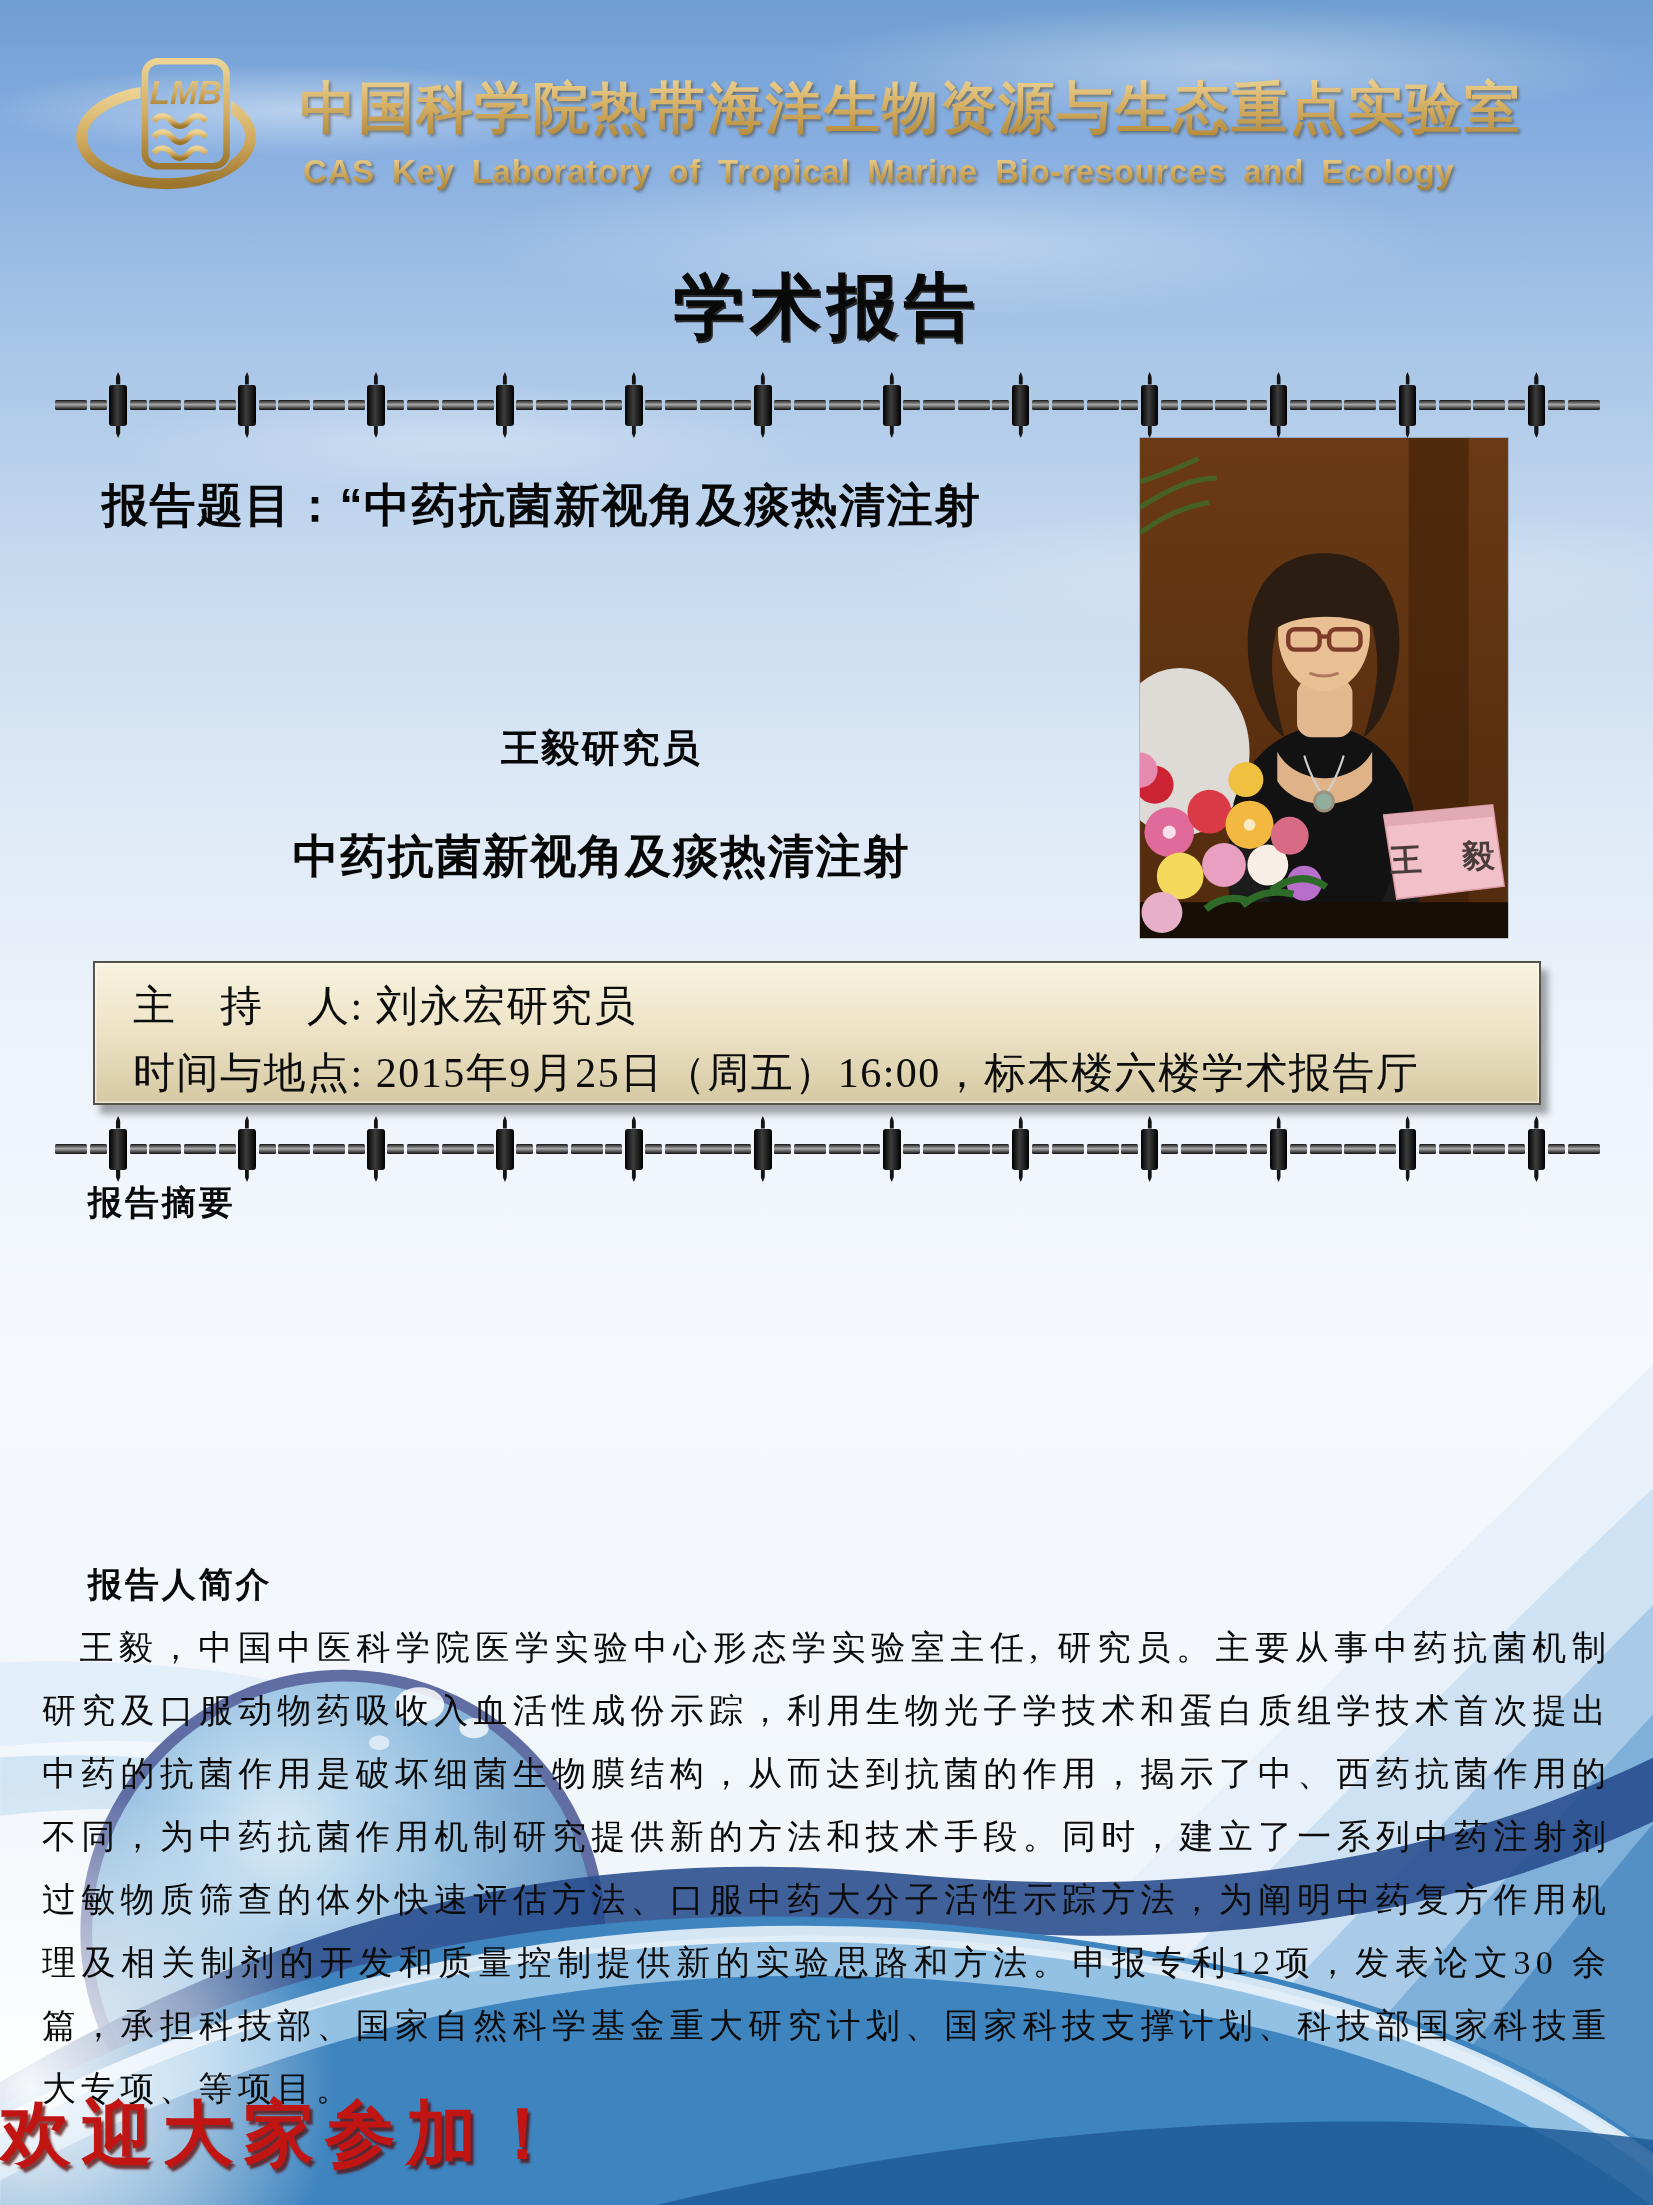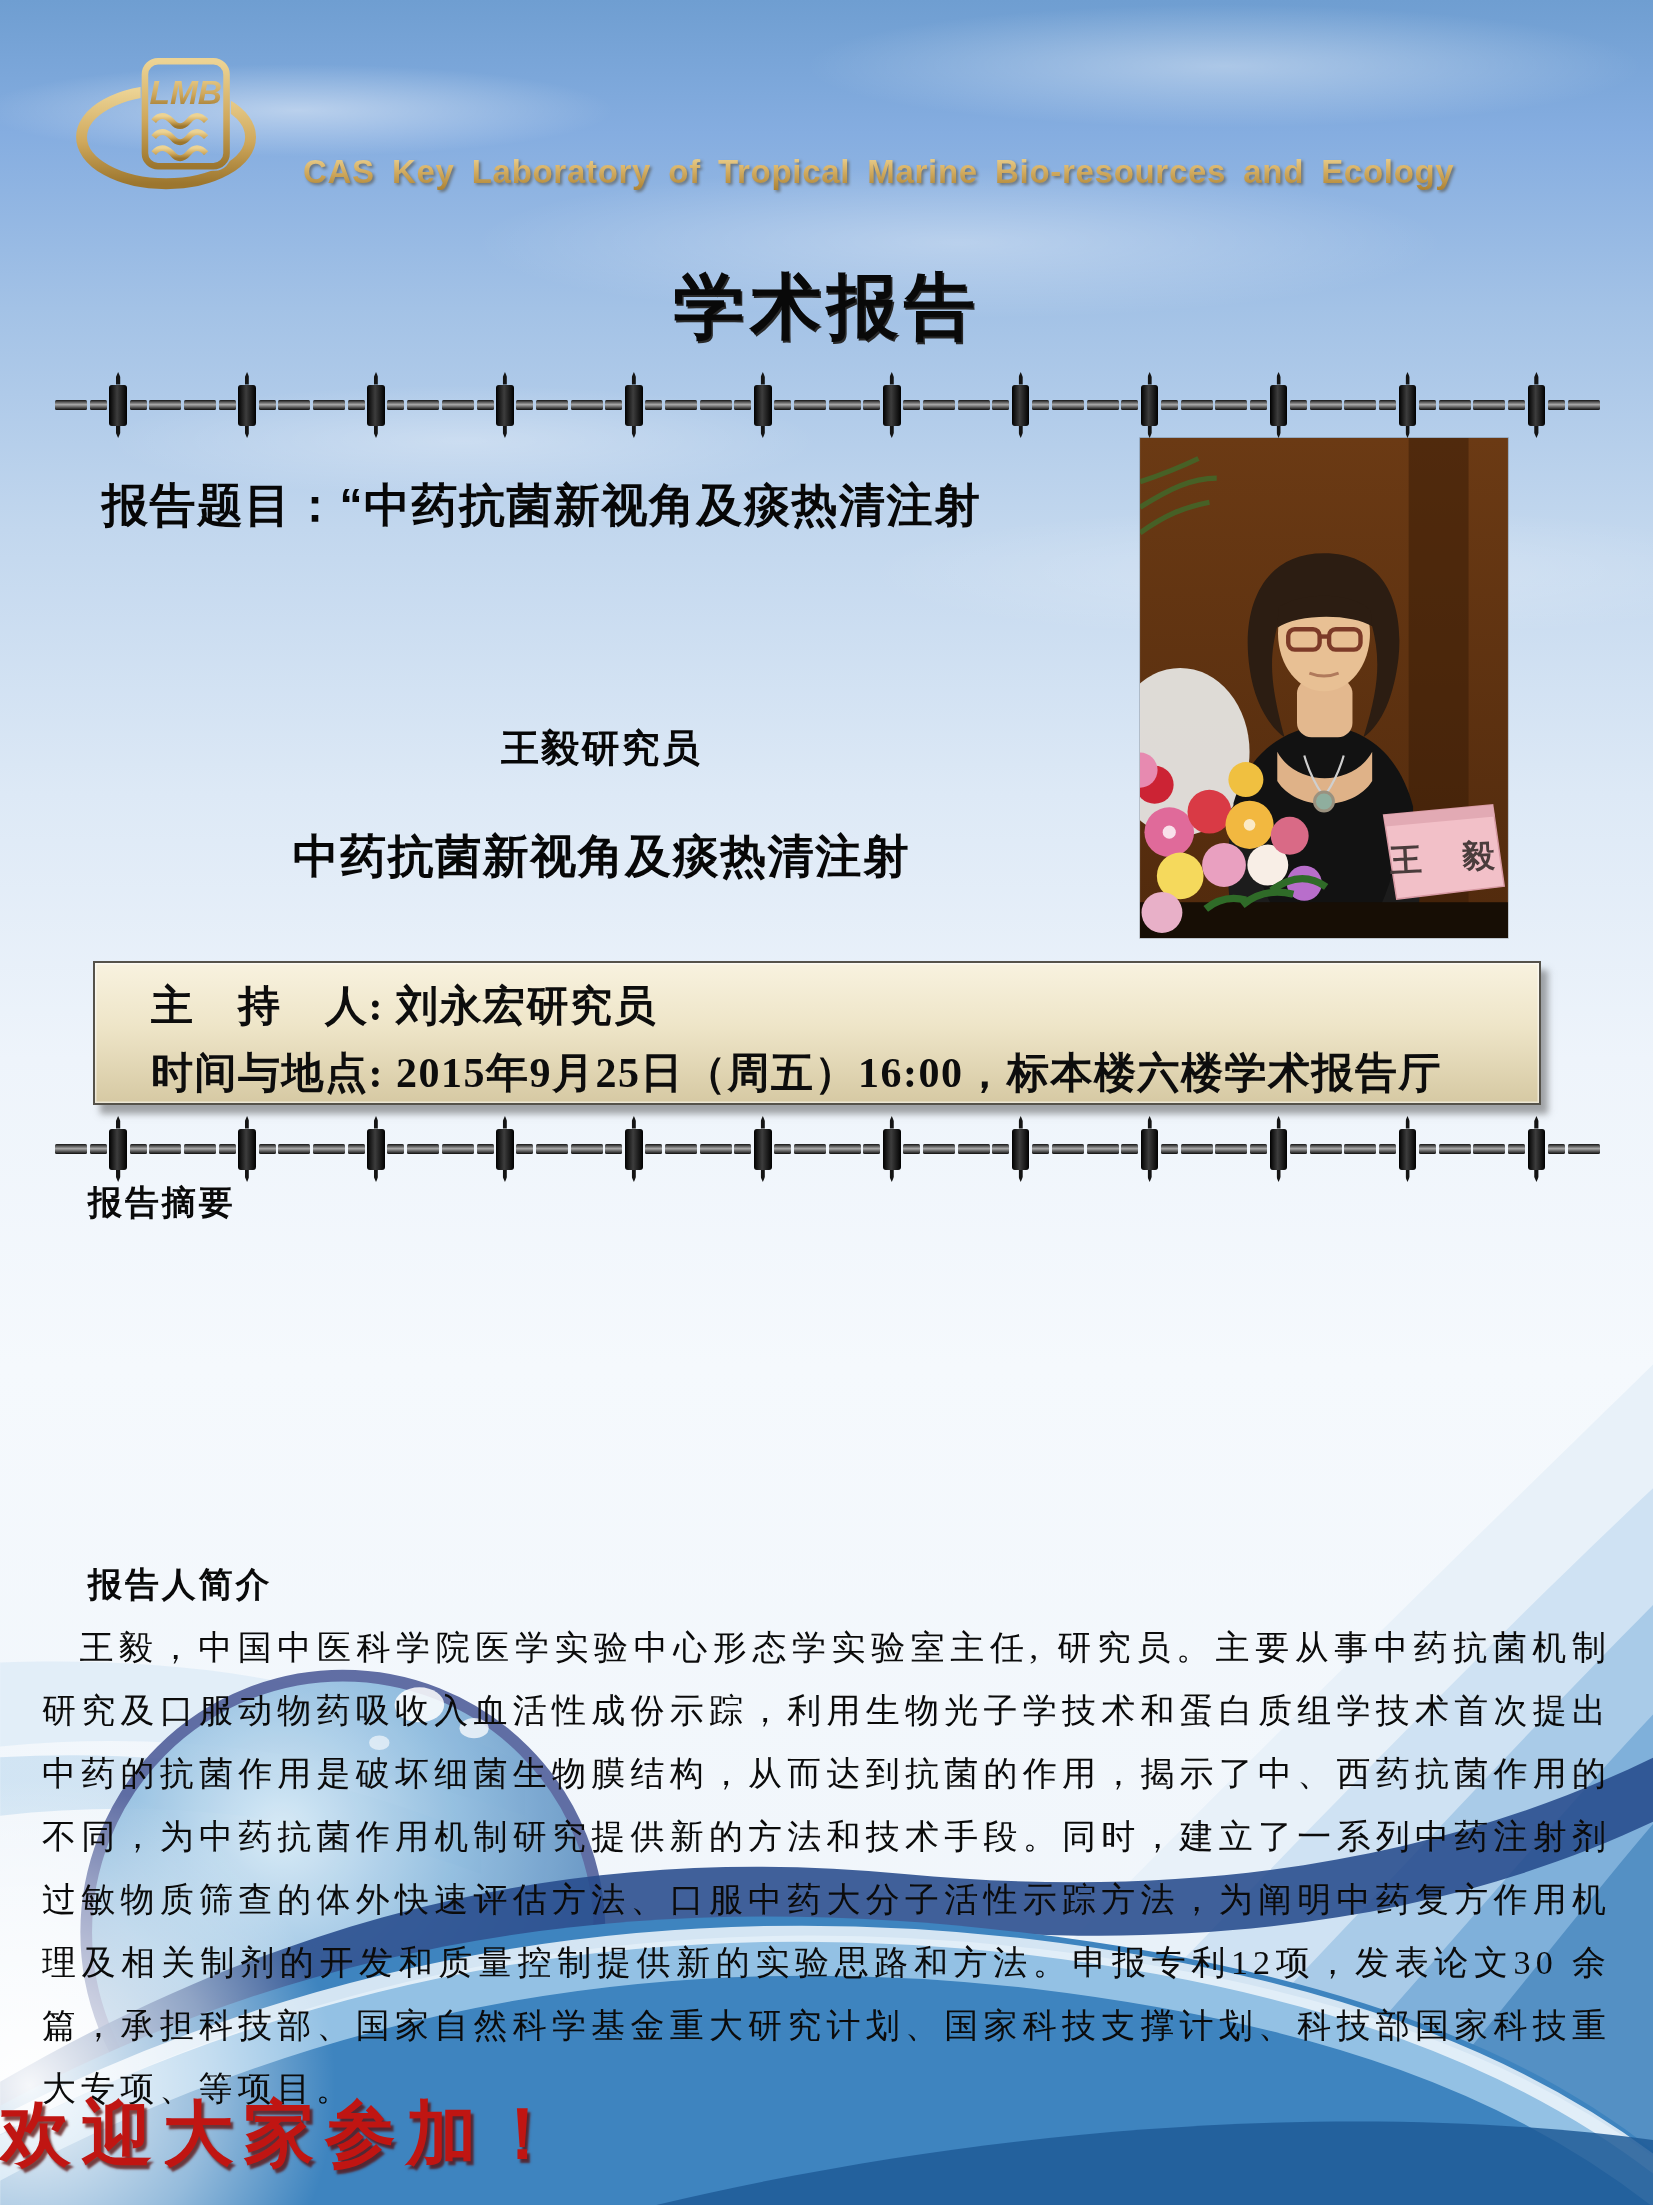--- a/index.html
+++ b/index.html
@@ -66,21 +66,21 @@
   .photo{left:1140px;top:438px;width:368px;height:500px;box-shadow:0 0 0 0.7px rgba(0,0,0,.25);}
 
   
   .info-box{
     left:93px;top:961px;width:1448px;height:144px;box-sizing:border-box;
     border:2.2px solid #55524a;
     background:linear-gradient(180deg,#f8f2df 0%,#eee5c8 45%,#d6c9a3 100%);
     box-shadow:7.3px 8.8px 6.6px rgba(80,80,80,.5), inset 0 0 0 1.5px rgba(255,255,255,.55);
     padding:10.2px 0 0 38px;
   }
-  .info-line{font-weight:bold;font-size:42px;line-height:67px;color:#0d0d0d;letter-spacing:1.5px;white-space:nowrap;margin-left:18px;}
+  .info-line{font-weight:normal;font-size:42px;line-height:67px;color:#0d0d0d;letter-spacing:1.5px;white-space:nowrap;}
 
   
   .section-heading{font-weight:bold;font-size:34px;color:#0a0a0a;letter-spacing:2.9px;}
   .abstract-heading{left:88px;top:1180px;}
   .bio-heading{left:88px;top:1562px;}
   .body-text{
     left:42px;width:1569px;font-size:34px;line-height:63px;color:#0b0b0b;
     letter-spacing:5.1px;text-align:justify;text-indent:1.1em;
   }
   .abstract-body{top:1235px;height:260px;}
@@ -151,20 +151,21 @@
     <ellipse cx="125" cy="118" rx="116" ry="64" fill="none" stroke="url(#goldL)" stroke-width="15" mask="url(#ringMask)"></ellipse>
     <rect x="96" y="14" width="112" height="144" rx="18" fill="none" stroke="url(#goldL)" stroke-width="9"></rect>
     <text x="152" y="72" text-anchor="middle" font-family="Liberation Sans,sans-serif" font-size="46" font-weight="bold" font-style="italic" fill="url(#goldL)">LMB</text>
     <g stroke="url(#goldL)" stroke-width="8" fill="none">
       <path d="M108,96 q11,-14 25,0 q11,14 23,0 q11,-14 24,0"></path>
       <path d="M108,118 q11,-14 25,0 q11,14 23,0 q11,-14 24,0"></path>
       <path d="M108,140 q11,-14 25,0 q11,14 23,0 q11,-14 24,0"></path>
     </g>
   </svg>
 
+  <div class="abs title-cn gold-grad">中国科学院热带海洋生物资源与生态重点实验室</div>
   <div class="abs title-en gold-grad">CAS Key Laboratory of Tropical Marine Bio-resources and Ecology</div>
 
   <div class="abs poster-title">学术报告</div>
 
   <div class="abs divider" style="top:384px;">
       <span class="dash lg"></span>
       <span class="dash sm"></span>
       <span class="bar"></span>
       <span class="dash sm"></span>
       <span class="dash lg"></span>

